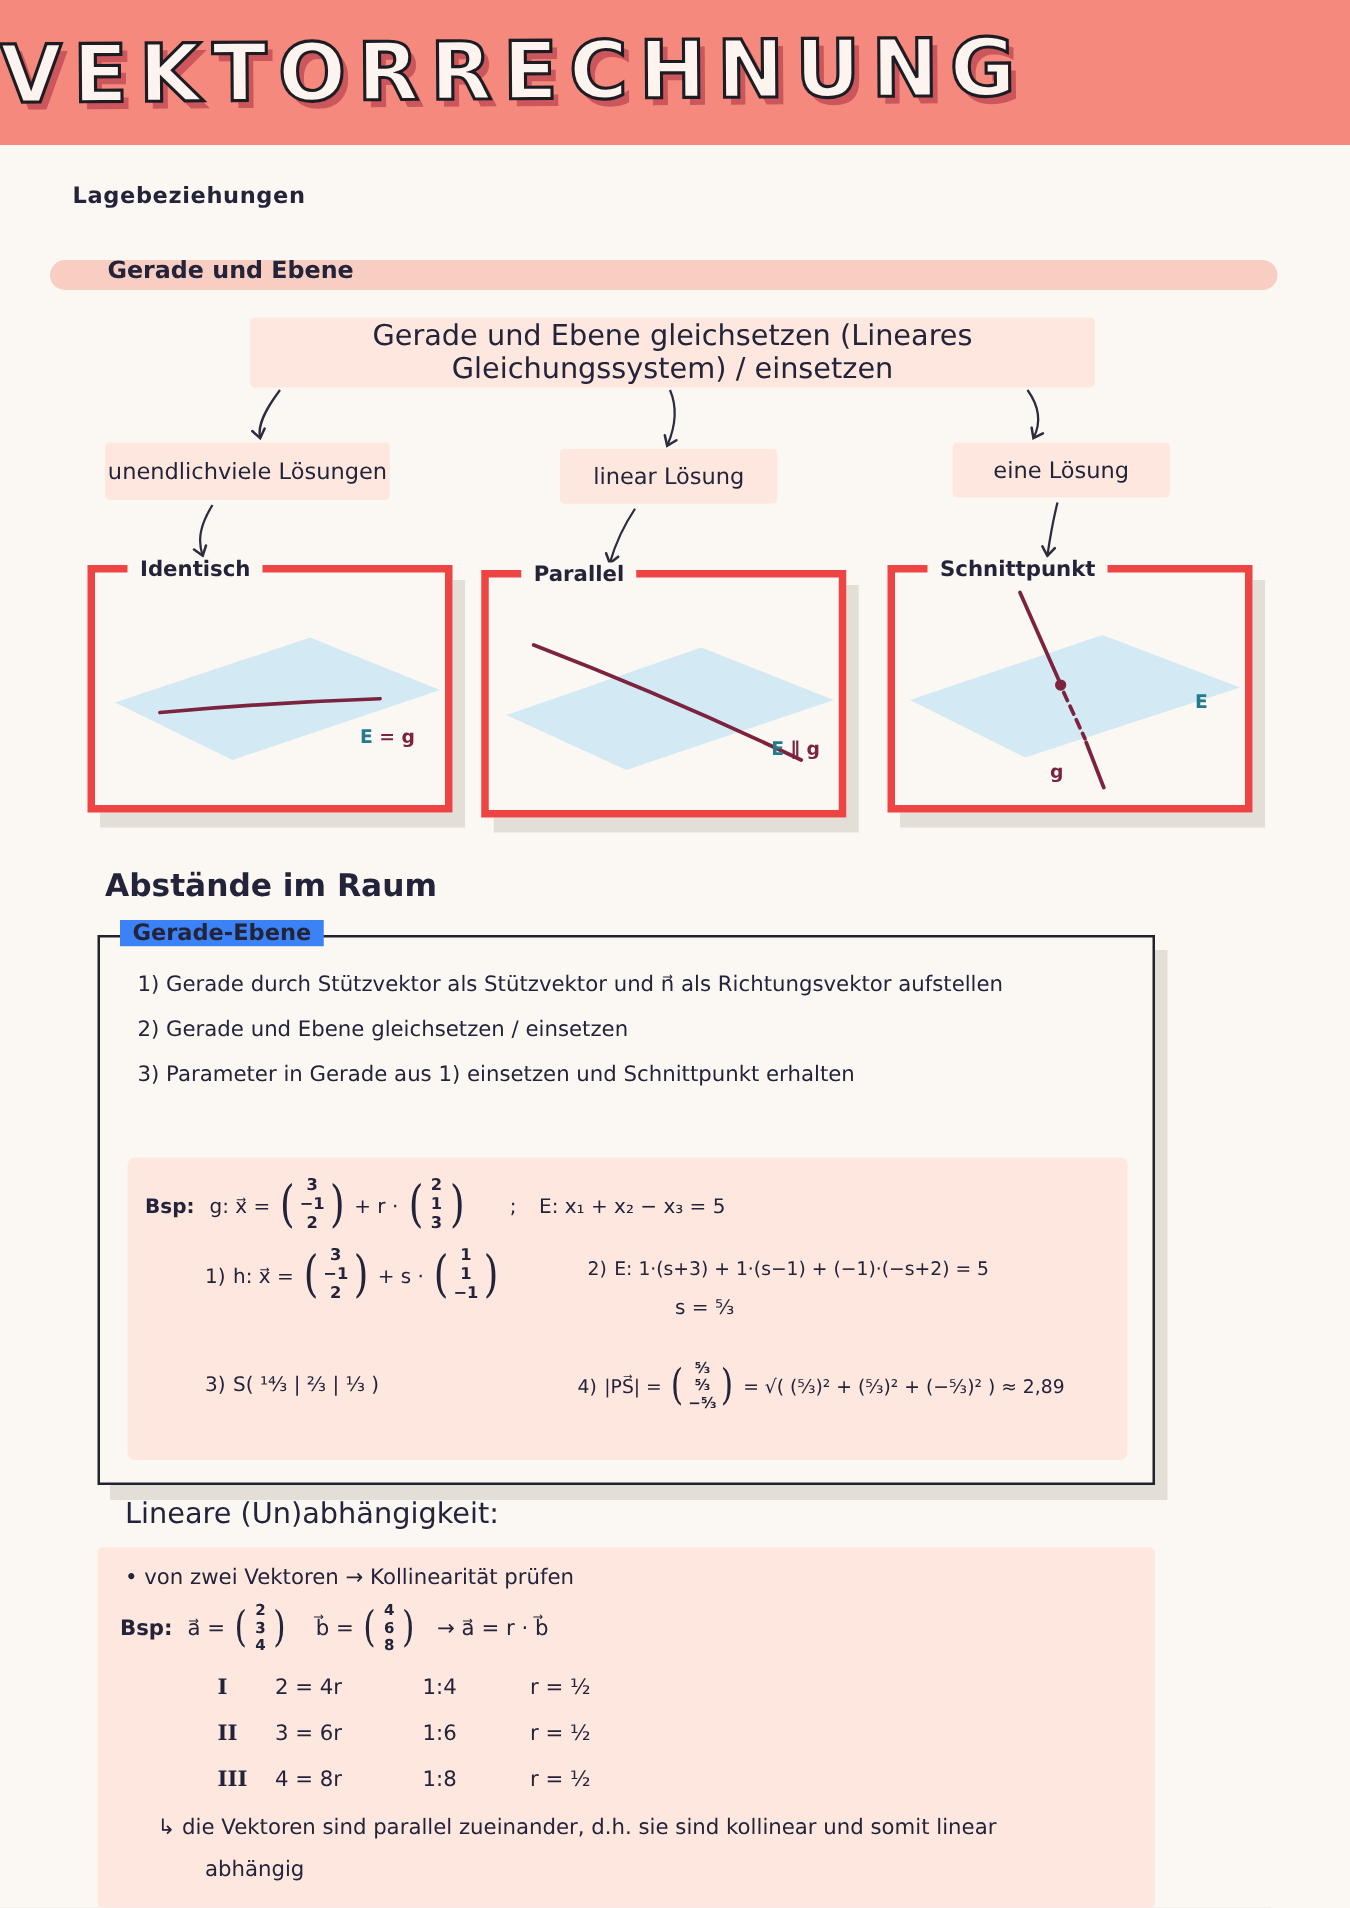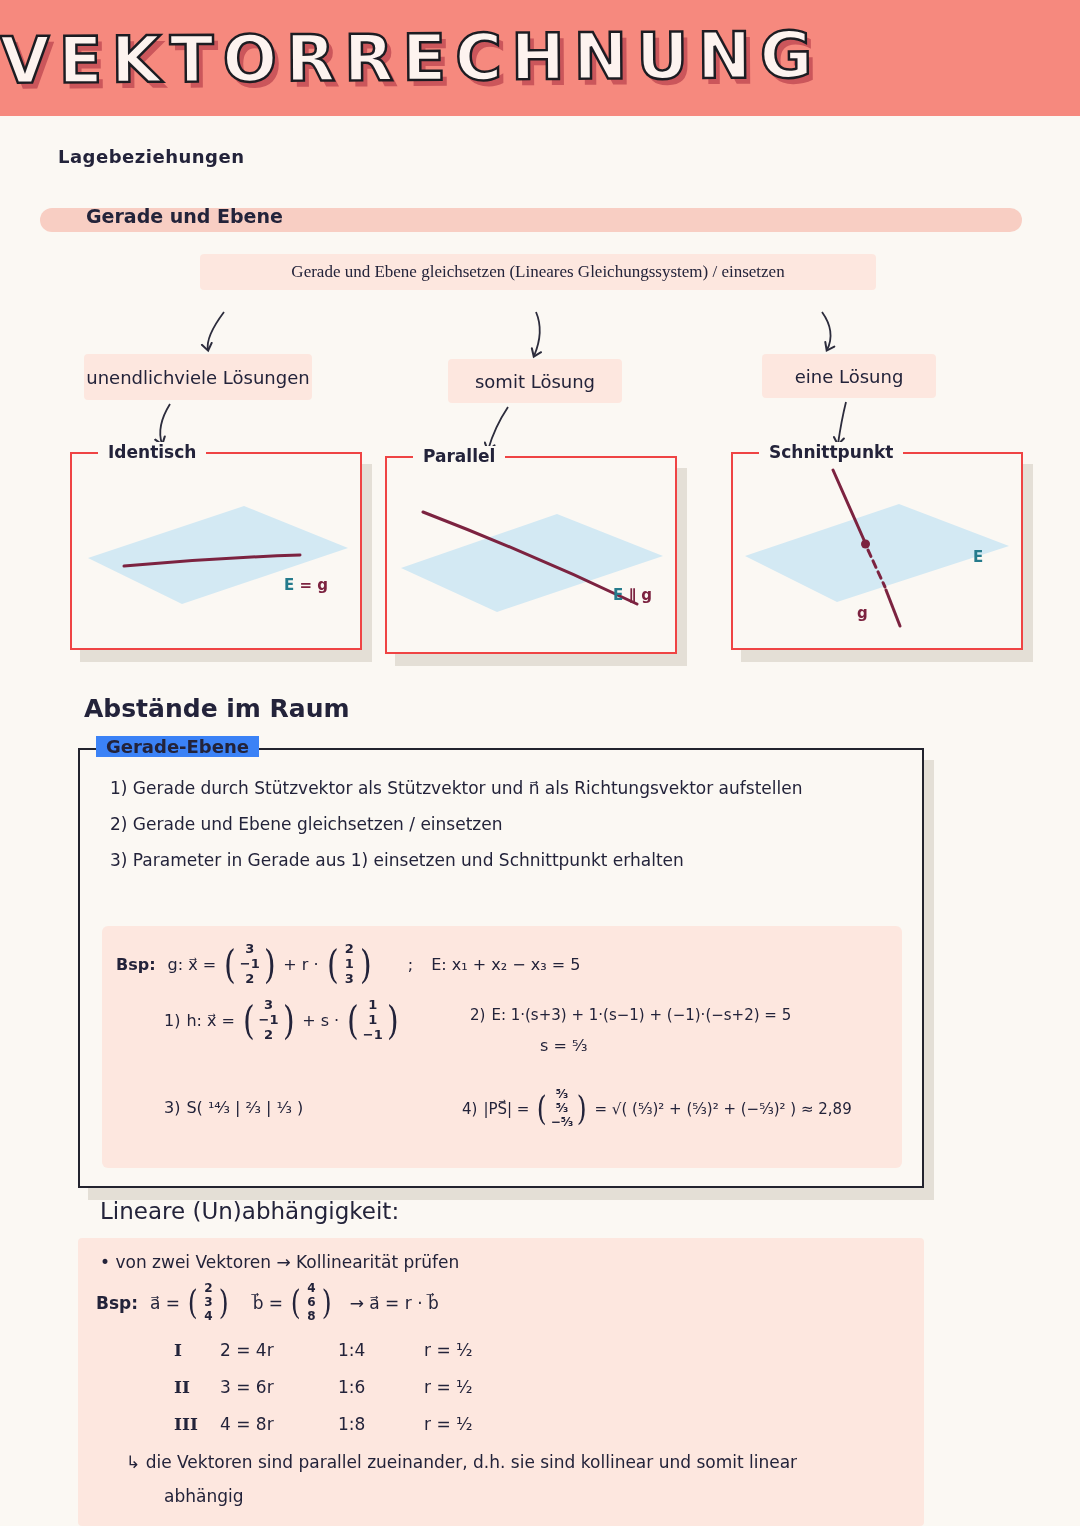--- a/index.html
+++ b/index.html
@@ -21,33 +21,33 @@
   .h3 { position:absolute; left:100px; top:1198px; font-size:23px; font-weight:400; }
 
   .pill { position:absolute; left:40px; top:208px; width:982px; height:24px;
           background:#f8cec3; border-radius:13px; }
   .pill-label { position:absolute; left:46px; top:-3px; font-size:19px; font-weight:600; }
 
   
   .softbox { position:absolute; background:#fde7df; border-radius:4px;
              display:flex; align-items:center; justify-content:center;
              text-align:center; font-size:18px; }
-  .flow-top { left:200px; top:254px; width:676px; height:36px; font-size:17px;font-family:Liberation Serif, serif; }
+  .flow-top { left:200px; top:254px; width:676px; height:56px; font-size:23px; }
   .branch-1 { left:84px;  top:354px; width:228px; height:46px; }
   .branch-2 { left:448px; top:359px; width:174px; height:44px; }
   .branch-3 { left:762px; top:354px; width:174px; height:44px; }
 
   .arrows { position:absolute; inset:0; width:100%; height:100%; pointer-events:none; }
 
   
   .dbox { position:absolute; width:292px; height:198px; background:#fbf8f3;
-          border:2px solid #ef4444; box-shadow:10px 12px 0 #e4dfd6; }
+          border:6px solid #ef4444; box-shadow:10px 12px 0 #e4dfd6; }
   .dbox-1 { left:70px;  top:452px; }
   .dbox-2 { left:385px; top:456px; }
-  .dbox-3 { left:710px; top:452px;margin-left:21px; }
+  .dbox-3 { left:710px; top:452px; }
   .dbox-title { position:absolute; top:-12px; left:26px; background:#fbf8f3;
                 padding:0 10px; font-size:17px; font-weight:600; white-space:nowrap; }
   .scene { position:absolute; left:0; top:0; width:288px; height:194px; }
   .dlabel { position:absolute; font-size:15px; font-weight:700; white-space:nowrap; }
   .teal { color:#257b8c; }
   .dred { color:#7c2340; }
 
   
   .bigbox { position:absolute; left:78px; top:748px; width:846px; height:440px;
             border:2px solid #23232e; background:#fbf8f3; box-shadow:10px 12px 0 #e4dfd6; }
@@ -90,21 +90,21 @@
     <span class="pill-label">Gerade und Ebene</span>
   </div>
 
   <div class="softbox flow-top">
     <span>Gerade und Ebene gleichsetzen (Lineares Gleichungssystem) / einsetzen</span>
   </div>
   <div class="softbox branch-1">
     <span>unendlichviele Lösungen</span>
   </div>
   <div class="softbox branch-2">
-    <span>somit Lösung</span>
+    <span>linear Lösung</span>
   </div>
   <div class="softbox branch-3">
     <span>eine Lösung</span>
   </div>
 
   <svg class="arrows" viewBox="0 0 1080 1526">
     <defs>
       <marker id="ah" viewBox="0 0 10 10" refX="6" refY="5" markerWidth="7" markerHeight="7" orient="auto">
         <path d="M 1 1 L 6.5 5 L 1 9" fill="none" stroke="#2c2c3c" stroke-width="1.6" stroke-linecap="round"></path>
       </marker>

